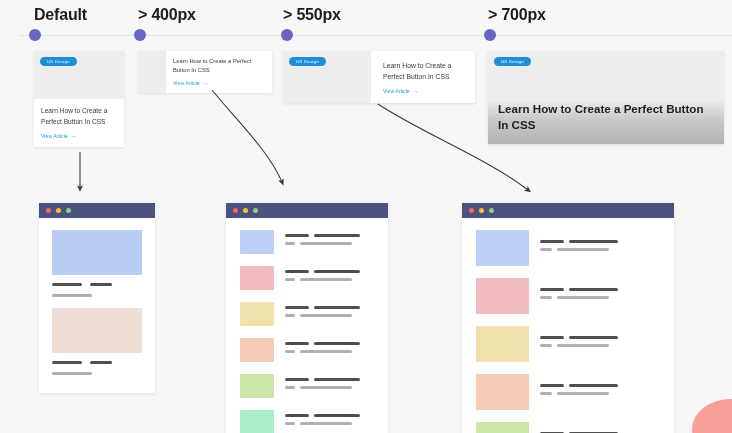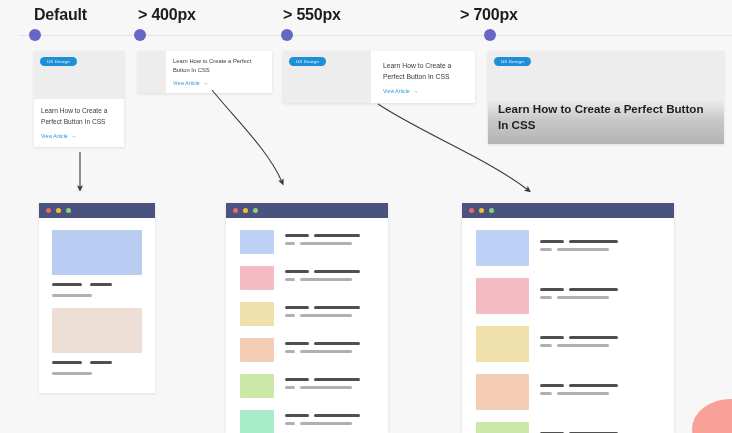--- a/index.html
+++ b/index.html
@@ -120,21 +120,21 @@
 
   <div class="bp-label" style="left:14px;top:6px;font-size:16px;">Default</div>
   <div class="bp-dot" style="left:9px;"></div>
 
   <div class="bp-label" style="left:118px;top:6px;font-size:16px;">&gt; 400px</div>
   <div class="bp-dot" style="left:114px;"></div>
 
   <div class="bp-label" style="left:263px;top:6px;font-size:16px;">&gt; 550px</div>
   <div class="bp-dot" style="left:261px;"></div>
 
-  <div class="bp-label" style="left:440px;top:6px;font-size:16px;">&gt; 700px</div>
+  <div class="bp-label" style="left:468px;top:6px;font-size:16px;">&gt; 700px</div>
   <div class="bp-dot" style="left:464px;"></div>
 
   <div class="card" id="card1">
     <div class="card-img">
       <span class="badge">UX Design</span>
     </div>
     <div class="card-body">
       <div class="card-title">Learn How to Create a Perfect Button In CSS</div>
       <div class="card-link">
         <span>View Article</span>

